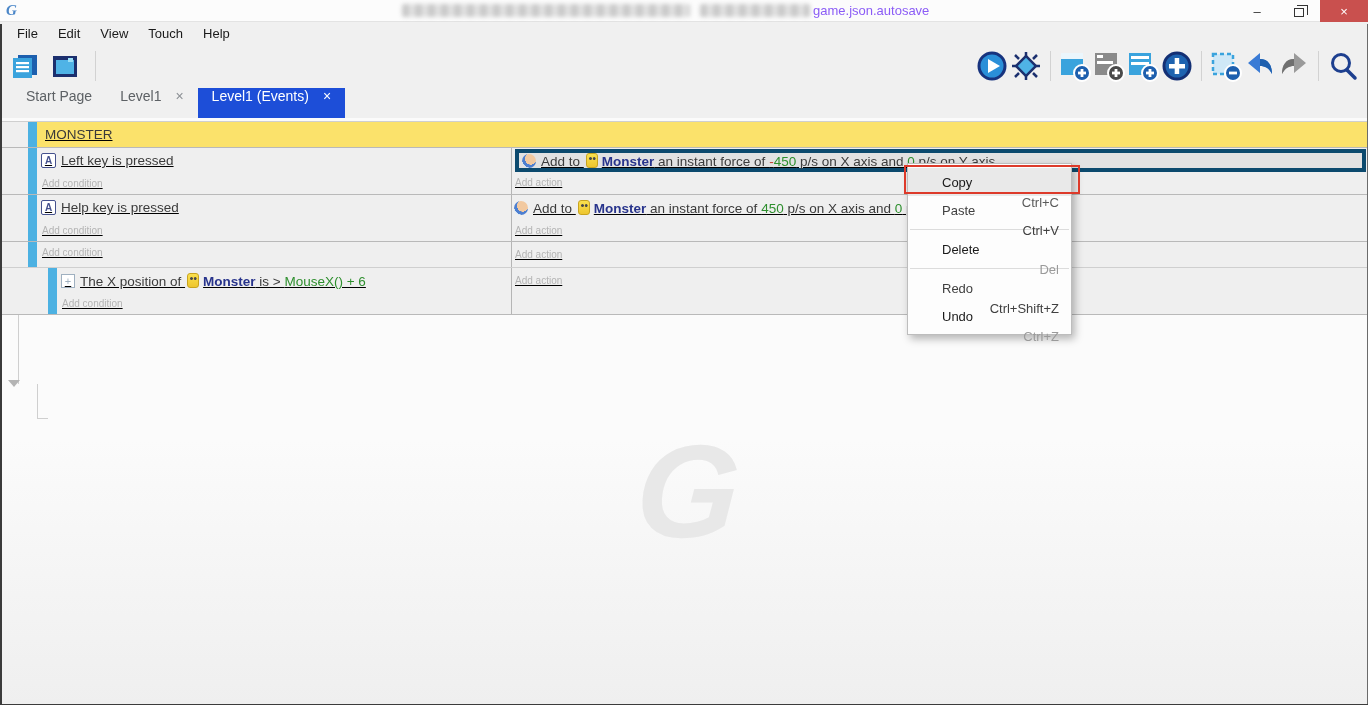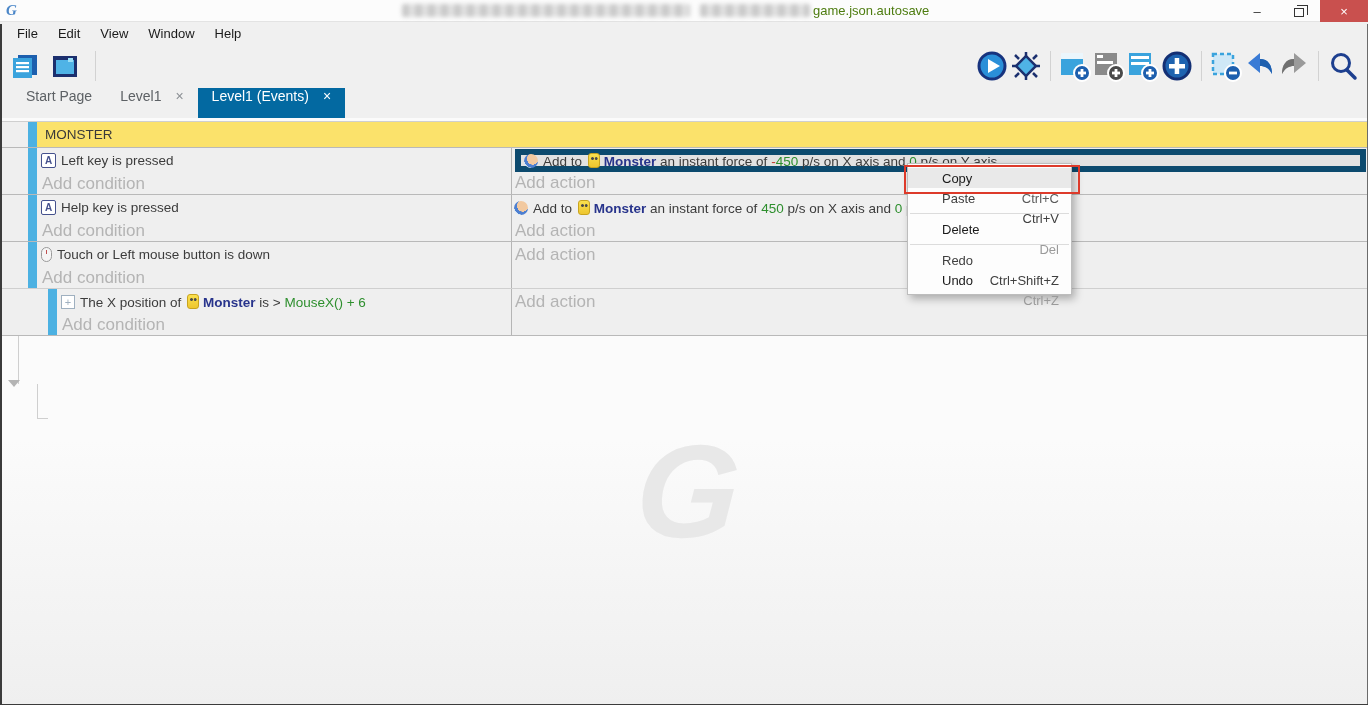--- a/index.html
+++ b/index.html
@@ -12,21 +12,21 @@
   .edge-right { position:absolute; right:0; top:24px; bottom:0; width:1px; background:#6b6b6b; z-index:90; }
   .edge-bottom{ position:absolute; left:0; bottom:0; right:0; height:1px; background:#3b3b3b; z-index:90; }
 
   
   .titlebar { position:relative; height:22px; background:#fcfcfc; border-bottom:1px solid #e3e3e3; }
   .app-logo { position:absolute; left:6px; top:2px; width:18px; height:18px; font:italic bold 15px "Liberation Serif", serif; color:#4a86c8; }
   .redact { position:absolute; top:4px; height:13px; border-radius:2px;
             background:repeating-linear-gradient(90deg,#b9b9b9 0 7px,#d8d8d8 7px 13px); filter:blur(2.2px); opacity:.75; }
   .redact.r1 { left:402px; width:288px; }
   .redact.r2 { left:700px; width:110px; }
-  .title-text { position:absolute; left:813px; top:3px; font-size:13px; color:#4d7c0f; }
+  .title-text { position:absolute; left:813px; top:3px; font-size:13px; color:#8b5cf6; }
   .win-controls { position:absolute; right:0; top:0; height:22px; display:flex; align-items:stretch; }
   .wc-btn { width:42px; display:flex; align-items:center; justify-content:center; font-size:13px; color:#333; cursor:default; }
   .wc-close { width:48px; background:#c9504e; color:#fff; font-size:13px; }
   .restore-glyph { position:relative; width:10px; height:9px; border:1px solid #333; margin-top:2px; background:#fcfcfc;}
   .restore-glyph:before { content:""; position:absolute; left:2px; top:-4px; width:10px; height:9px; border:1px solid #333; border-bottom:none; border-left:none; }
 
   
   .menubar { height:22px; background:#f0f0f0; display:flex; align-items:center; padding-left:8px; gap:2px; }
   .menu-item { padding:2px 9px; font-size:13px; color:#1a1a1a; }
 
@@ -34,49 +34,49 @@
   .toolbar { height:44px; background:#f0f0f0; display:flex; align-items:center; padding:0 8px; }
   .tb-group { display:flex; align-items:center; gap:6px; }
   .tb-sep { width:1px; height:30px; background:#d2d2d2; margin:0 7px; }
   .tb-btn { width:34px; height:34px; display:flex; align-items:center; justify-content:center; }
   .tb-right { margin-left:auto; display:flex; align-items:center; }
 
   
   .tabbar { height:30px; background:#f0f0f0; display:flex; align-items:stretch; padding-left:12px; }
   .tab { display:flex; align-items:flex-start; gap:14px; padding:0 14px; font-size:14px; color:#5d6165; }
   .tab .tab-close { color:#8b8f94; font-size:14px; }
-  .tab.active { background:#0369a1; color:#fff; }
+  .tab.active { background:#1d4ed8; color:#fff; }
   .tab.active .tab-close { color:#fff; }
 
   
   .events-area { position:relative; height:587px; background:linear-gradient(#fbfbfb 55%, #efefef); }
   .events-list { position:relative; margin-left:0; padding-top:3px; }
 
   
   .tree { position:absolute; left:0; top:0; width:60px; height:330px; z-index:1; }
   .tline-v { position:absolute; left:18px; top:16px; width:1px; height:250px; background:#cfcfcf; }
   .tstub { position:absolute; left:18px; width:10px; height:1px; background:#cfcfcf; }
   .tri-expander { position:absolute; left:8px; top:262px; width:0; height:0;
       border-left:6px solid transparent; border-right:6px solid transparent; border-top:7px solid #b4b4b4; }
   .tline-sub-v { position:absolute; left:37px; top:266px; width:1px; height:34px; background:#cfcfcf; }
   .tline-sub-h { position:absolute; left:37px; top:300px; width:11px; height:1px; background:#cfcfcf; }
 
-  .ev-row { position:relative; display:flex; z-index:2; border-bottom:1px solid #b9b9b9; background:#efefef; }
+  .ev-row { position:relative; display:flex; z-index:2; border-bottom:1px solid #b9b9b9; background:#efefef;text-decoration:underline; }
   .gutter { width:28px; background:transparent; flex:none; }
   .gutter.sub { width:48px; }
   .bluebar { width:9px; flex:none; background:#4cb1e2; }
   .comment-row { height:27px; border-top:1px solid #cfcfcf; }
   .comment-body { flex:1; background:#fbe26b; display:flex; align-items:center; padding-left:8px;
                   font-size:13.5px; color:#3a3a3a; }
   .ev-cell-cond { width:475px; flex:none; border-right:1px solid #b5b5b5; padding:0 0 0 4px; }
   .ev-row.sub .ev-cell-cond { width:455px; }
   .ev-cell-act { flex:1; padding-left:2px; position:relative; overflow:hidden; }
   .cond-line, .act-line { height:25px; display:flex; align-items:center; gap:5px; font-size:13.5px; color:#3c3c3c; white-space:nowrap; }
-  .add-line { height:21px; display:flex; align-items:center; font-size:17px; color:#b4b4b4; padding-left:1px; }
-  .act-line.selected { margin:1px 2px 0 1px; background:#e2e2e2; border:6px solid #0c4a6e; height:23px; padding-left:3px; }
+  .add-line { height:21px; display:flex; align-items:center; font-size:10px; color:#b4b4b4; padding-left:1px; }
+  .act-line.selected { margin:1px 2px 0 1px; background:#e2e2e2; border:4px solid #0c4a6e; height:23px; padding-left:3px; }
 
   .t-plain { color:#3c3c3c; }
   .t-object { color:#28348c; font-weight:bold; }
   .t-green { color:#2e8f2e; }
   .t-red { color:#c23a2b; }
 
   
   .kbd-icon { display:inline-flex; width:15px; height:15px; border:1.5px solid #45518d; border-radius:2px;
               align-items:center; justify-content:center; font-size:10px; font-weight:bold; color:#45518d; background:#fff; flex:none; }
   .obj-icon { display:inline-block; width:12px; height:15px; margin:0 4px 0 2px; vertical-align:-2px; border:1px solid #c9a41e; border-radius:3px;
@@ -89,21 +89,21 @@
               align-items:center; justify-content:center; font-size:11px; flex:none; }
   .hand-icon { display:inline-block; width:14px; height:14px; border-radius:50%; flex:none;
                background:radial-gradient(circle at 62% 35%, #f2c9a0 0 45%, #4d7fd0 46% 70%, #cfe2f5 71% 100%); }
 
   
   .tb-btn svg { display:block; }
 
   
   .context-menu { position:absolute; left:907px; top:163px; width:165px; background:#fdfdfd;
                   border:1px solid #bdbdbd; box-shadow:3px 4px 8px rgba(0,0,0,.28); z-index:50; padding:4px 0; }
-  .cm-item { height:20px; display:flex; align-items:center; font-size:13px; color:#1a1a1a; padding:0 12px 0 34px; }
+  .cm-item { height:28px; display:flex; align-items:center; font-size:13px; color:#1a1a1a; padding:0 12px 0 34px; }
   .cm-item .sc { margin-left:auto; color:#9a9a9a;margin-top:40px; }
   .cm-item.hovered { background:#e9e9e9; }
   .cm-item.disabled, .cm-item.disabled .sc { color:#404040; }
   .cm-sep { height:1px; background:#dcdcdc; margin:5px 2px; }
 
   .annotation-box { position:absolute; left:904px; top:165px; width:176px; height:29px;
                     border:2px solid #dd3a2a; z-index:60; }
 
   
   .watermark { position:absolute; left:598px; top:308px; width:180px; height:130px; z-index:0;
@@ -130,21 +130,21 @@
           <span class="restore-glyph"></span>
         </div>
       <div class="wc-btn wc-close">×</div>
     </div>
   </div>
 
   <div class="menubar">
     <span class="menu-item">File</span>
     <span class="menu-item">Edit</span>
     <span class="menu-item">View</span>
-    <span class="menu-item">Window</span>
+    <span class="menu-item">Touch</span>
     <span class="menu-item">Help</span>
   </div>
 
   <div class="toolbar">
     <div class="tb-group">
       <div class="tb-btn">
         <svg width="30" height="30" viewBox="0 0 30 30">
           <rect x="8" y="4" width="19" height="20" fill="#1d5fae"></rect>
           <rect x="3" y="7" width="19" height="20" fill="#3aa3dd"></rect>
           <rect x="6" y="11" width="13" height="2.2" fill="#fff"></rect>
@@ -322,24 +322,20 @@
             <span><span class="t-plain">Add to </span><span class="obj-icon"></span><span class="t-object">Monster</span><span class="t-plain"> an instant force of </span><span class="t-green">450</span><span class="t-plain"> p/s on X axis and </span><span class="t-green">0</span><span class="t-plain"> p/s on Y axis</span></span>
           </div>
           <div class="add-line">Add action</div>
         </div>
       </div>
 
       <div class="ev-row" style="border-bottom:1px solid #cfcfcf;">
         <div class="gutter"></div>
         <div class="bluebar"></div>
         <div class="ev-cell-cond">
-          <div class="cond-line">
-            <span class="mouse-icon"></span>
-            <span><span class="t-plain">Touch or Left mouse button is down</span></span>
-          </div>
           <div class="add-line">Add condition</div>
         </div>
         <div class="ev-cell-act">
           <div class="add-line" style="height:25px;">Add action</div>
         </div>
       </div>
 
       <div class="ev-row sub">
         <div class="gutter sub"></div>
         <div class="bluebar"></div>

